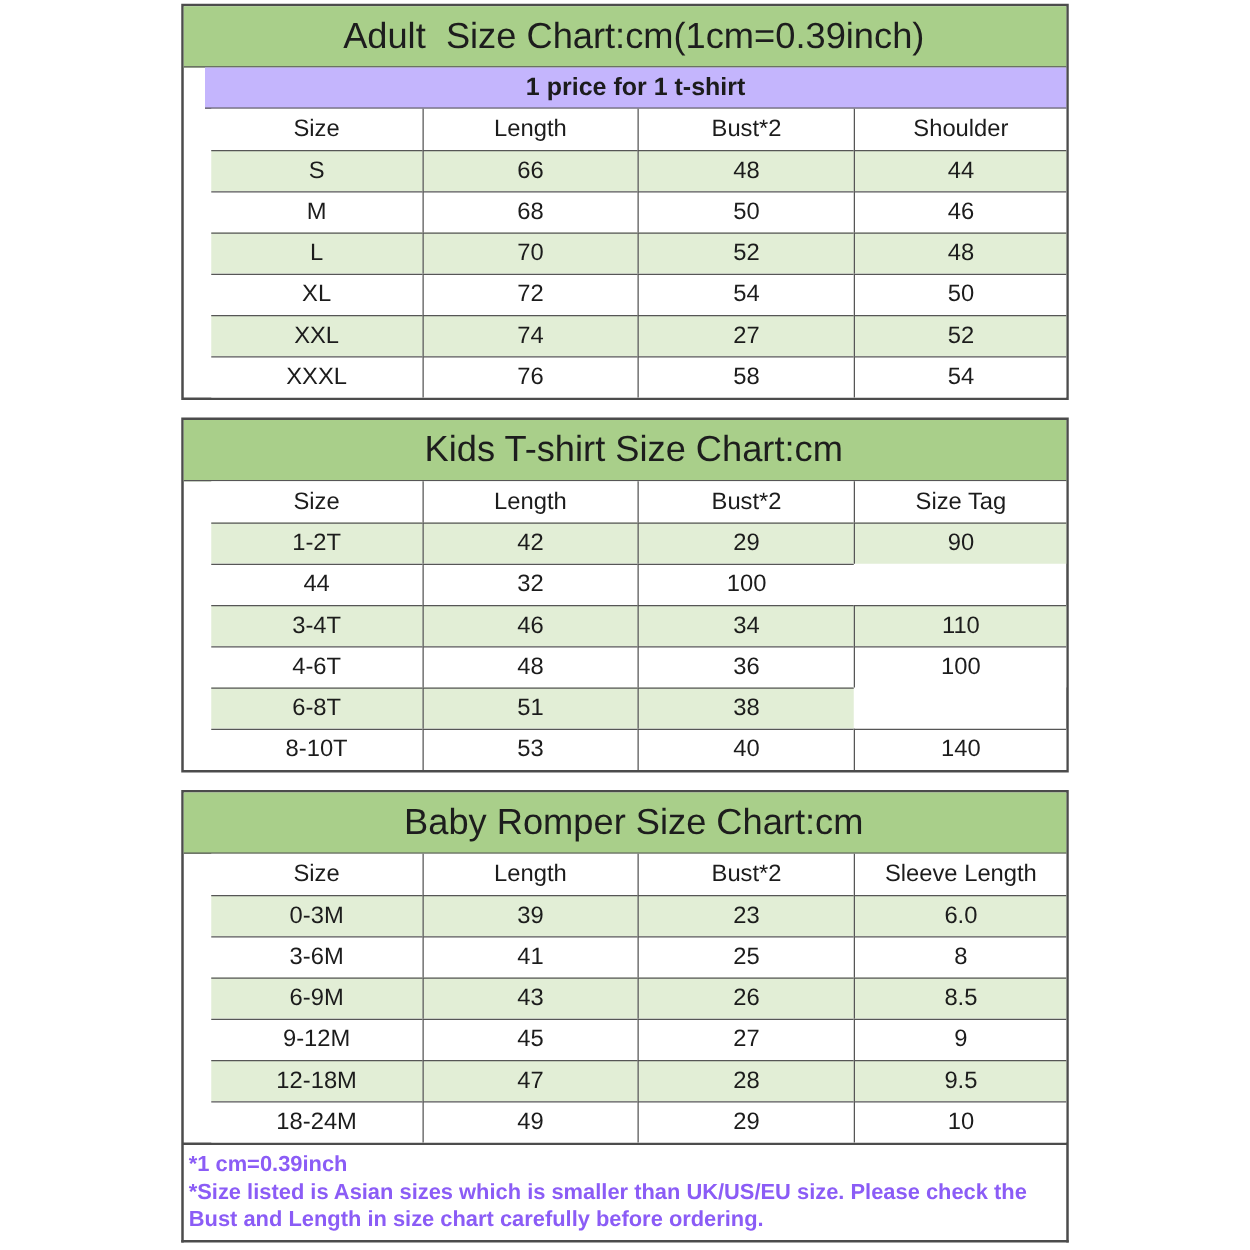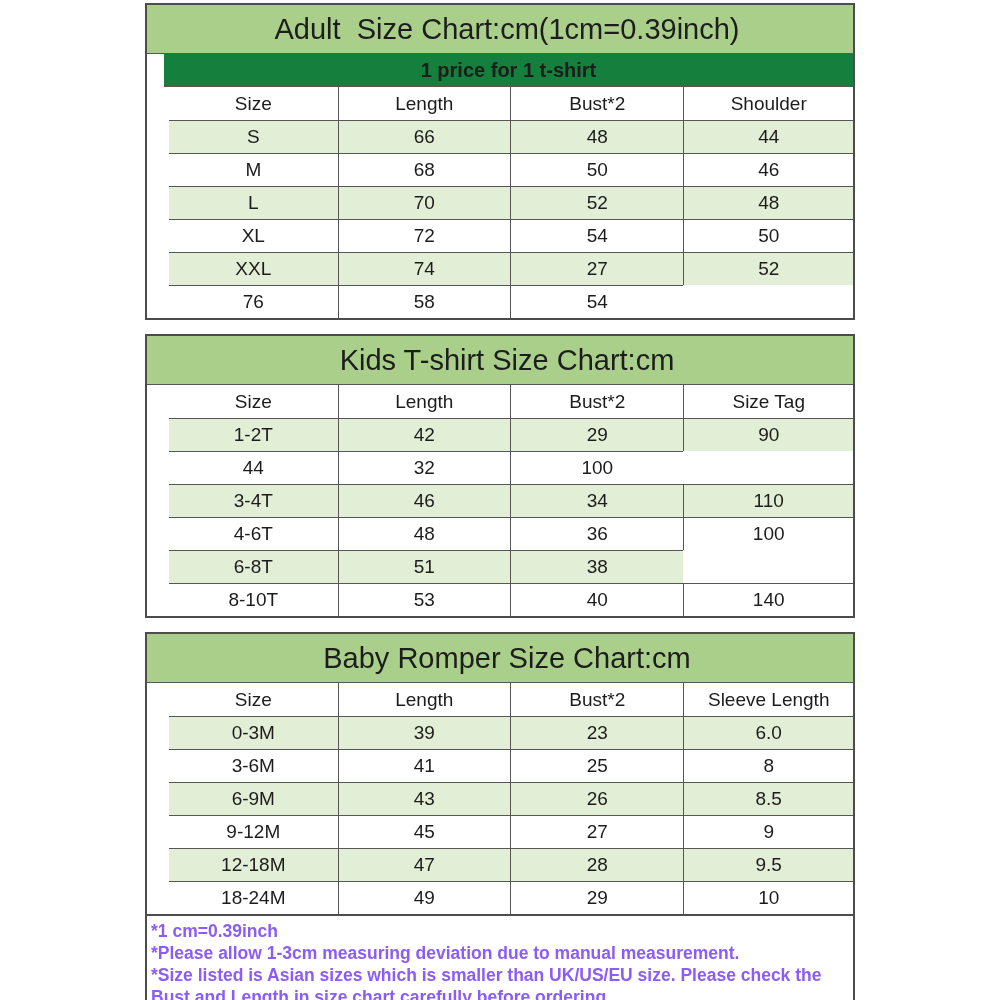--- a/index.html
+++ b/index.html
@@ -22,21 +22,21 @@
     background: #a9cf8a;
     text-align: center;
     font-size: 29px;
     line-height: 1.0;
     padding: 10px 0 9px 14px;
     border-bottom: 1.5px solid #565656;
     color: #1d1d1d;
     white-space: pre;
   }
   .banner-row {
-    background: #15803d;
+    background: #c4b5fd;
     text-align: center;
     font-weight: bold;
     font-size: 20px;
     height: 33px;
     box-sizing: border-box;
     display: flex; align-items: center; justify-content: center;
     border-bottom: 1.5px solid #565656;
     margin-left: 17px;
   }
   .tr {
@@ -113,20 +113,21 @@
               <div class="td">54</div>
               <div class="td">50</div>
             </div>
             <div class="tr stripe">
               <div class="td">XXL</div>
               <div class="td">74</div>
               <div class="td">27</div>
               <div class="td">52</div>
             </div>
             <div class="tr">
+              <div class="td">XXXL</div>
               <div class="td">76</div>
               <div class="td">58</div>
               <div class="td">54</div>
             </div>
           </div>
       </div>
     </section>
 
     <section class="size-table">
       <div class="table-title">Kids T-shirt Size Chart:cm</div>
@@ -221,18 +222,17 @@
               <div class="td">49</div>
               <div class="td">29</div>
               <div class="td">10</div>
             </div>
           </div>
       </div>
     </section>
 
     <section class="notes">
       <div class="note-line">*1 cm=0.39inch</div>
-      <div class="note-line">*Please allow 1-3cm measuring deviation due to manual measurement.</div>
       <div class="note-line">*Size listed is Asian sizes which is smaller than UK/US/EU size. Please check the Bust and Length in size chart carefully before ordering.</div>
     </section>
 
   </div>
 </div>
 
 </body></html>

